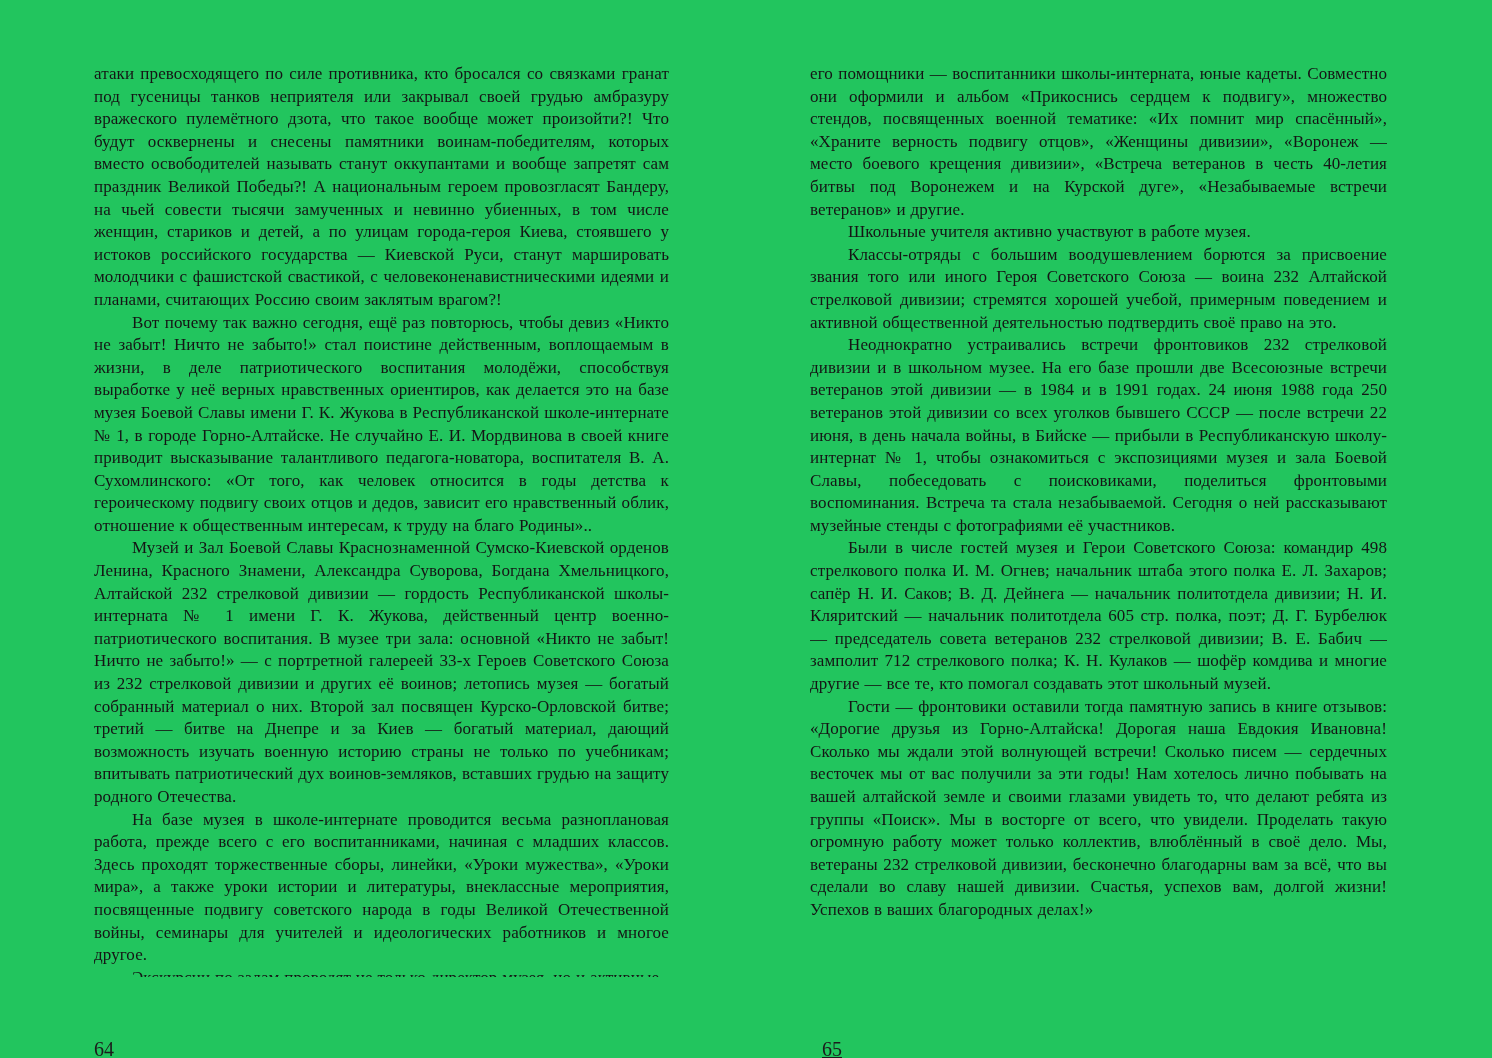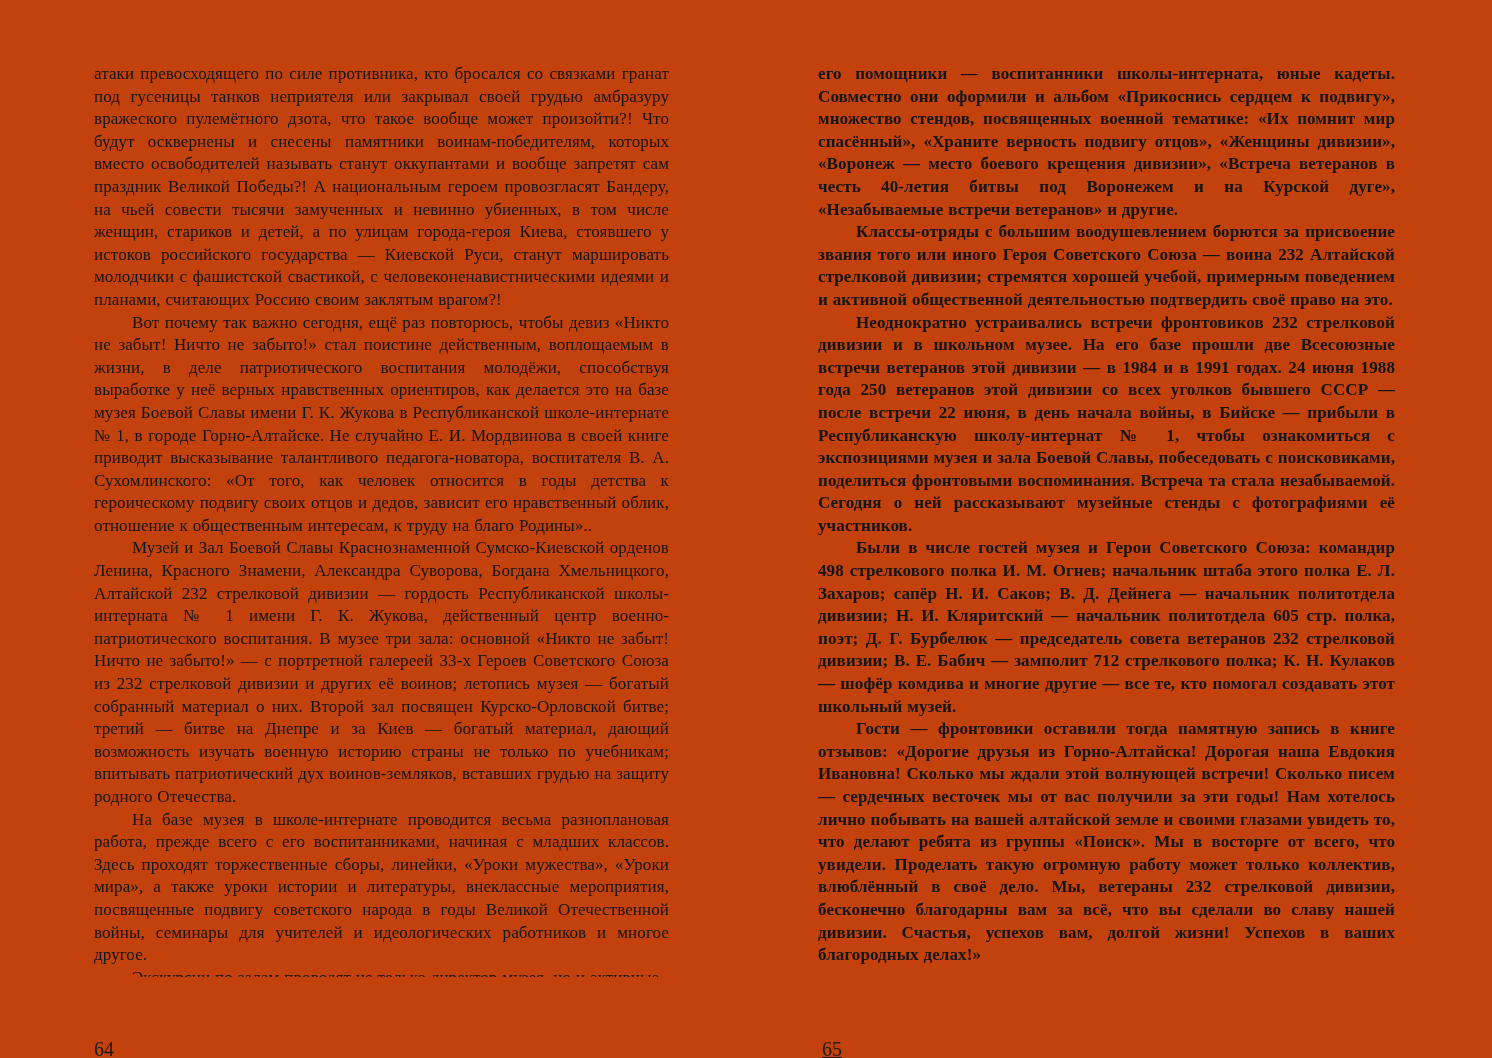--- a/index.html
+++ b/index.html
@@ -11,38 +11,38 @@
     width: 1492px;
     height: 1058px;
     position: relative;
     font-family: "Liberation Serif", "DejaVu Serif", serif;
     color: #151515;
     overflow: hidden;
   }
   .spread {
     position: absolute;
     inset: 0;
-    background: #c2410c;
+    background: #22c55e;
   }
   .page {
     position: absolute;
     top: 0;
     height: 1058px;
   }
   .page-left  { left: 0;    width: 746px; }
   .page-right { left: 746px; width: 746px; }
 
   .text-block {
     position: absolute;
     top: 63px;
     height: 914px;
     overflow: hidden;
   }
   .page-left .text-block  { left: 94px; width: 575px; }
-  .page-right .text-block { left: 72px; width: 577px; font-weight: bold; }
+  .page-right .text-block { left: 64px; width: 577px; }
 
   p.para {
     margin: 0;
     padding: 0;
     font-size: 17px;
     line-height: 22.6px;
     text-align: justify;
     letter-spacing: 0.1px;
     word-spacing: 0.5px;
   }
@@ -72,20 +72,21 @@
         <p class="para indent"><span class="run-regular">Музей и Зал Боевой Славы Краснознаменной Сумско-Киевской орденов Ленина, Красного Знамени, Александра Суворова, Богдана Хмельницкого, Алтайской 232 стрелковой дивизии — гордость Республиканской школы-интерната № 1 имени Г. К. Жукова, действенный центр военно-патриотического воспитания. В музее три зала: основной «Никто не забыт! Ничто не забыто!» — с портретной галереей 33-х Героев Советского Союза из 232 стрелковой дивизии и других её воинов; летопись музея — богатый собранный материал о них. Второй зал посвящен Курско-Орловской битве; третий — битве на Днепре и за Киев — богатый материал, дающий возможность изучать военную историю страны не только по учебникам; впитывать патриотический дух воинов-земляков, вставших грудью на защиту родного Отечества.</span></p>
         <p class="para indent"><span class="run-regular">На базе музея в школе-интернате проводится весьма разноплановая работа, прежде всего с его воспитанниками, начиная с младших классов. Здесь проходят торжественные сборы, линейки, «Уроки мужества», «Уроки мира», а также уроки истории и литературы, внеклассные мероприятия, посвященные подвигу советского народа в годы Великой Отечественной войны, семинары для учителей и идеологических работников и многое другое.</span></p>
         <p class="para indent"><span class="run-regular">Экскурсии по залам проводят не только директор музея, но и активные</span></p>
       </div>
     <div class="page-number">64</div>
   </section>
 
   <section class="page page-right">
     <div class="text-block">
         <p class="para"><span class="run-regular">его помощники — воспитанники школы-интерната, юные кадеты. Совместно они оформили и альбом «Прикоснись сердцем к подвигу», множество стендов, посвященных военной тематике: «Их помнит мир спасённый», «Храните верность подвигу отцов», «Женщины дивизии», «Воронеж — место боевого крещения дивизии», «Встреча ветеранов в честь 40-летия битвы под Воронежем и на Курской дуге», «Незабываемые встречи ветеранов» и другие.</span></p>
+        <p class="para indent"><span class="run-regular">Школьные учителя активно участвуют в работе музея.</span></p>
         <p class="para indent"><span class="run-regular">Классы-отряды с большим воодушевлением борются за присвоение звания того или иного Героя Советского Союза — воина 232 Алтайской стрелковой дивизии; стремятся хорошей учебой, примерным поведением и активной общественной деятельностью подтвердить своё право на это.</span></p>
         <p class="para indent"><span class="run-regular">Неоднократно устраивались встречи фронтовиков 232 стрелковой дивизии и в школьном музее. На его базе прошли две Всесоюзные встречи ветеранов этой дивизии — в 1984 и в 1991 годах. 24 июня 1988 года 250 ветеранов этой дивизии со всех уголков бывшего СССР — после встречи 22 июня, в день начала войны, в Бийске — прибыли в Республиканскую школу-интернат № 1, чтобы ознакомиться с экспозициями музея и зала Боевой Славы, побеседовать с поисковиками, поделиться фронтовыми воспоминания. Встреча та стала незабываемой. Сегодня о ней рассказывают музейные стенды с фотографиями её участников.</span></p>
         <p class="para indent"><span class="run-regular">Были в числе гостей музея и Герои Советского Союза: командир 498 стрелкового полка И. М. Огнев; начальник штаба этого полка Е. Л. Захаров; сапёр Н. И. Саков; В. Д. Дейнега — начальник политотдела дивизии; Н. И. Кляритский — начальник политотдела 605 стр. полка, поэт; Д. Г. Бурбелюк — председатель совета ветеранов 232 стрелковой дивизии; В. Е. Бабич — замполит 712 стрелкового полка; К. Н. Кулаков — шофёр комдива и многие другие — все те, кто помогал создавать этот школьный музей.</span></p>
         <p class="para indent"><span class="run-regular">Гости — фронтовики оставили тогда памятную запись в книге отзывов: «Дорогие друзья из Горно-Алтайска! Дорогая наша Евдокия Ивановна! Сколько мы ждали этой волнующей встречи! Сколько писем — сердечных весточек мы от вас получили за эти годы! Нам хотелось лично побывать на вашей алтайской земле и своими глазами увидеть то, что делают ребята из группы «Поиск». Мы в восторге от всего, что увидели. Проделать такую огромную работу может только коллектив, влюблённый в своё дело. Мы, ветераны 232 стрелковой дивизии, бесконечно благодарны вам за всё, что вы сделали во славу нашей дивизии. Счастья, успехов вам, долгой жизни! Успехов в ваших благородных делах!»</span></p>
       </div>
     <div class="page-number">65</div>
   </section>
 
 </div>
 

